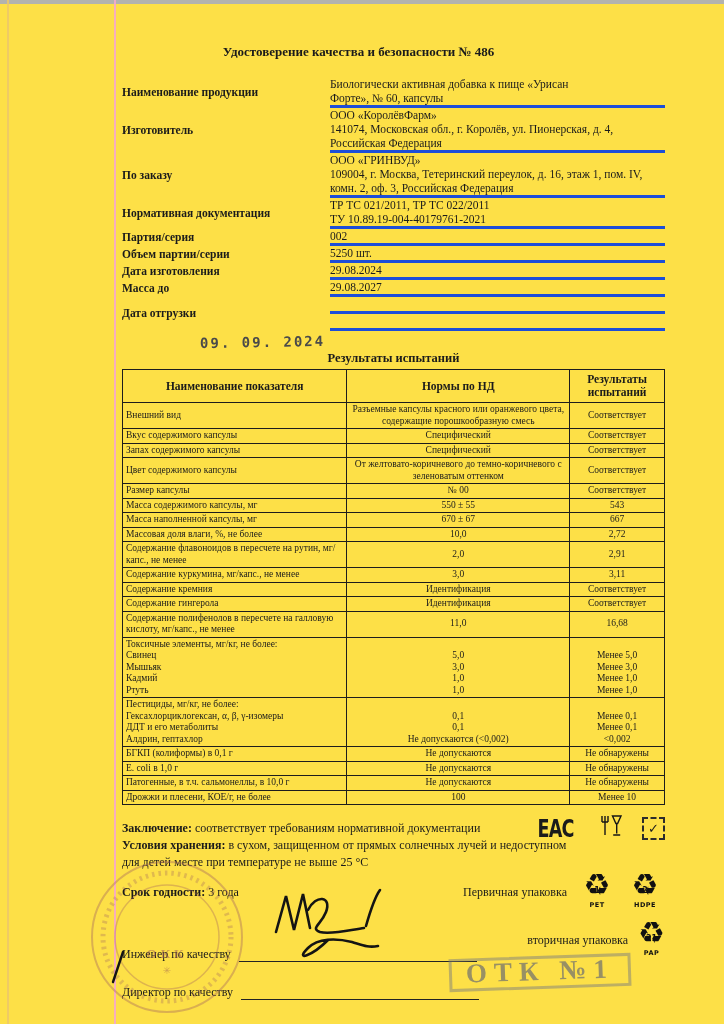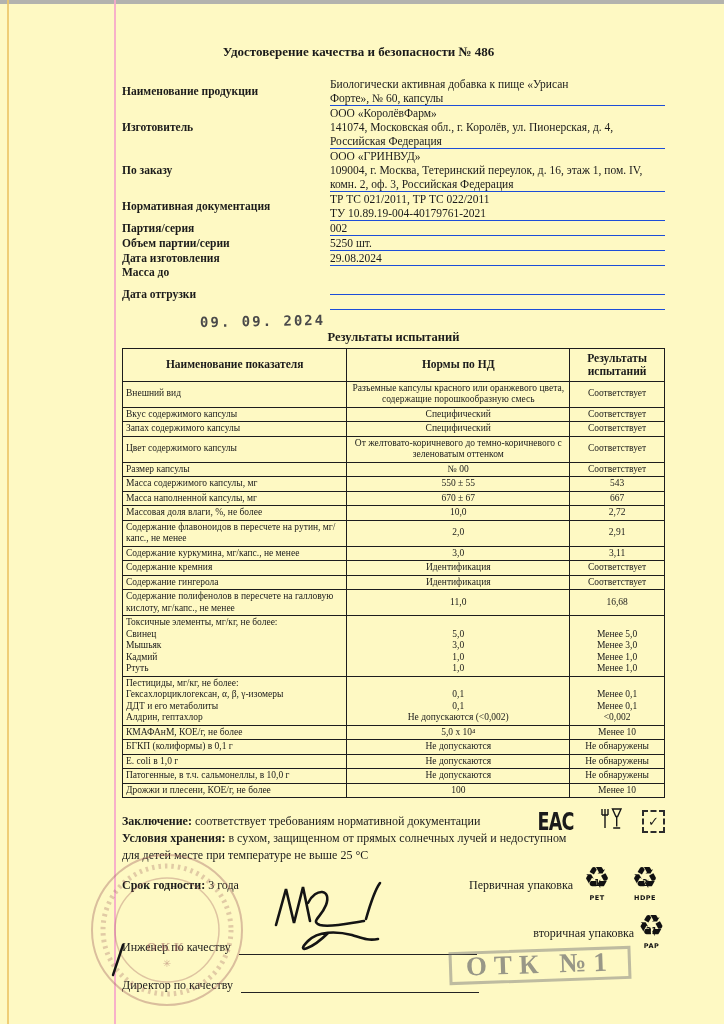--- a/index.html
+++ b/index.html
@@ -1,35 +1,35 @@
 <!DOCTYPE html>
 <html><head>
 <meta charset="utf-8">
 <style>
   html,body { margin:0; padding:0; background:#ffffff; }
   .page {
     position:relative; width:724px; height:1024px; overflow:hidden;
-    background:#fef9c3; color:#1b1b1b;
+    background:#fde047; color:#1b1b1b;
     font-family:"Liberation Serif","DejaVu Serif",serif;
   }
   
   .edge-top { position:absolute; top:0; left:0; right:0; height:4px; background:#b3b3ae; }
   .edge-yellow { position:absolute; top:0; bottom:0; left:7px; width:2px; background:#ecc76a; opacity:.85; }
   .edge-pink { position:absolute; top:0; bottom:0; left:114px; width:2px; background:#f6a9ca; opacity:.9; }
 
   .content { position:absolute; left:122px; top:44px; width:543px; }
 
   .title { font-size:13px; font-weight:bold; text-align:center; margin:0; padding-right:70px; white-space:nowrap; }
 
   .fields { margin-top:17px; }
   .field { display:flex; align-items:center; }
   .f-label { width:188px; flex:none; font-weight:bold; font-size:11.5px; line-height:13.5px; }
   .f-values { flex:1; font-size:11.5px; line-height:14px; }
   .vline { white-space:nowrap; overflow:hidden;margin-left:20px; }
-  .vline.u { border-bottom:1px solid #1d4ed8; }
+  .vline.u { border-bottom:3px solid #1d4ed8; }
 
   .date-stamp {
     margin:3px 0 0 78px; width:max-content;
     font-family:"DejaVu Sans Mono",monospace; font-weight:bold;
     font-size:14px; letter-spacing:2px; color:#4a4a4a; transform:rotate(-1deg);
   }
 
   .section-title { font-size:12.5px; font-weight:bold; text-align:center; margin:1px 0 3px; }
 
   table.results { width:100%; border-collapse:collapse; table-layout:fixed; }
@@ -42,21 +42,21 @@
   .footer { position:relative; margin-top:15px; font-size:12px; line-height:17px; }
   .blabel { font-weight:bold; }
 
   .icon-cluster { position:absolute; right:0; top:-7px; display:flex; gap:19px; align-items:center; }
   .eac { font-family:"DejaVu Sans",sans-serif; font-weight:bold; font-size:22px; line-height:22px;
          transform:scale(.8,1.1); letter-spacing:-1px; }
   .cert-check { width:19px; height:19px; border:2px dashed #2c2c2c; display:flex; align-items:center;
                 justify-content:center; font-family:"DejaVu Sans",sans-serif; font-weight:bold; font-size:13px; }
 
   .shelf-row { display:flex; align-items:center; margin-top:1px; height:40px; }
-  .pack-right { margin-left:auto; display:flex; align-items:center; gap:4px; }
+  .pack-right { margin-left:auto; display:flex; align-items:center; gap:10px; }
   .pack-label { font-size:12px; }
 
   .recycle { position:relative; width:40px; text-align:center; font-family:"DejaVu Sans",sans-serif; color:#111; }
   .recycle .tri { display:block; font-size:30px; line-height:30px; }
   .recycle .rnum { position:absolute; top:12px; left:0; right:0; font-size:8px; font-weight:bold; }
   .recycle .rcode { display:block; font-size:6.5px; font-weight:bold; letter-spacing:.5px; margin-top:-3px; }
 
   .sig-area { position:relative; margin-top:12px; }
   .sig-row { display:flex; align-items:flex-end; height:38px; }
   .sig-label { font-size:12px; flex:none; line-height:15px; }
@@ -135,20 +135,23 @@
 
   <div class="field">
     <div class="f-label">Дата изготовления</div>
     <div class="f-values">
             <div class="vline u">29.08.2024</div>
           </div>
   </div>
 
   <div class="field">
     <div class="f-label">Масса до</div>
+    <div class="f-values">
+            <div class="vline u">29.08.2027</div>
+          </div>
   </div>
 
   <div class="field">
     <div class="f-label">Дата отгрузки</div>
     <div class="f-values">
             <div class="vline u">&nbsp;</div>
             <div class="vline u">&nbsp;</div>
           </div>
   </div>
 </div>
@@ -287,25 +290,20 @@
               <div>Не допускаются (&lt;0,002)</div>
             </td>
     <td class="c-result">
               <div>&nbsp;</div>
               <div>Менее 0,1</div>
               <div>Менее 0,1</div>
               <div>&lt;0,002</div>
             </td>
   </tr>
 
-  <tr>
-    <td class="c-name">КМАФАнМ, КОЕ/г, не более</td>
-    <td class="c-norm">5,0 х 10⁴</td>
-    <td class="c-result">Менее 10</td>
-  </tr>
 
   <tr>
     <td class="c-name">БГКП (колиформы) в 0,1 г</td>
     <td class="c-norm">Не допускаются</td>
     <td class="c-result">Не обнаружены</td>
   </tr>
 
   <tr>
     <td class="c-name">E. coli в 1,0 г</td>
     <td class="c-norm">Не допускаются</td>

